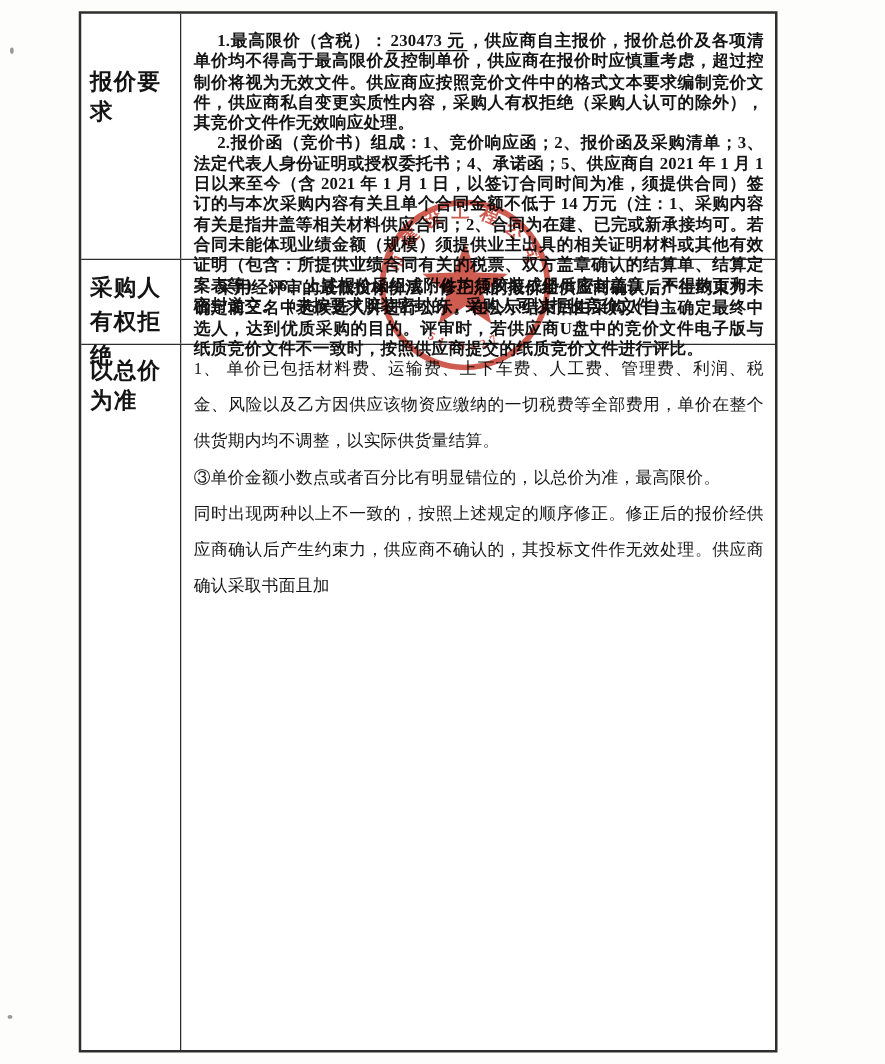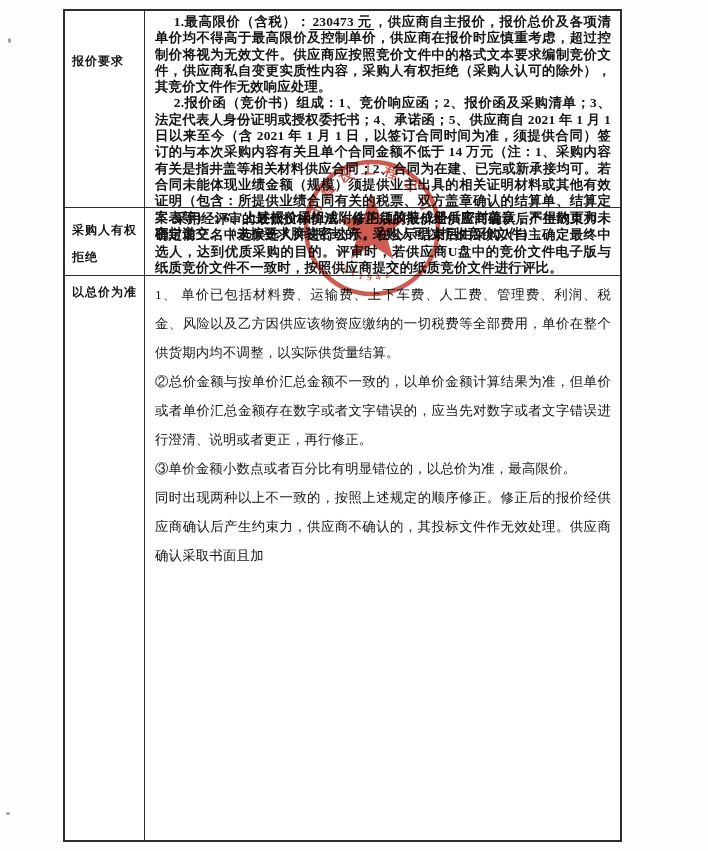--- a/index.html
+++ b/index.html
@@ -14,26 +14,26 @@
     position:absolute;left:63px;top:9px;width:559px;height:833px;
     border:2px solid #2e2e2e;box-sizing:border-box;
     background:#fff;
     display:flex;flex-direction:column;
   }
   .t-row{display:flex;box-sizing:border-box;border-bottom:1.5px solid #2e2e2e;}
   .t-row.last{border-bottom:none;flex:1;}
   .label-cell{
     width:80px;flex:0 0 80px;box-sizing:border-box;
     border-right:1.5px solid #2e2e2e;
-    font-weight:bold;font-size:12px;letter-spacing:1px;
+    font-weight:bold;font-size:18px;letter-spacing:1px;
     padding:0 5px 0 7px;
   }
   .content-cell{
     flex:1;box-sizing:border-box;
-    padding:3px 9px 0 10px;
+    padding:14px 9px 0 10px;
     text-align:justify;
   }
   .row1{height:197px;}
   .row2{height:68px;}
   .row1 .label-cell{padding-top:42px;}
   .row2 .label-cell{padding-top:9px;line-height:27px;}
   .row3 .label-cell{padding-top:8px;}
   .row1 .content-cell,.row2 .content-cell{
     font-size:13.4px;line-height:16.3px;font-weight:600;letter-spacing:0.2px;
   }
@@ -75,21 +75,20 @@
       <p>采用经评审的最低投标价法，修正后的报价经供应商确认后产生约束力，确定前三名中选候选人并进行公示。在公示结束后由采购人自主确定最终中选人，达到优质采购的目的。评审时，若供应商U盘中的竞价文件电子版与纸质竞价文件不一致时，按照供应商提交的纸质竞价文件进行评比。</p>
     </div>
   </div>
 
   <div class="t-row row3 last">
     <div class="label-cell">
       <span>以总价为准</span>
     </div>
     <div class="content-cell">
       <p>1、 单价已包括材料费、运输费、上下车费、人工费、管理费、利润、税金、风险以及乙方因供应该物资应缴纳的一切税费等全部费用，单价在整个供货期内均不调整，以实际供货量结算。</p>
-      <p>②总价金额与按单价汇总金额不一致的，以单价金额计算结果为准，但单价或者单价汇总金额存在数字或者文字错误的，应当先对数字或者文字错误进行澄清、说明或者更正，再行修正。</p>
       <p>③单价金额小数点或者百分比有明显错位的，以总价为准，最高限价。</p>
       <p>同时出现两种以上不一致的，按照上述规定的顺序修正。修正后的报价经供应商确认后产生约束力，供应商不确认的，其投标文件作无效处理。供应商确认采取书面且加</p>
     </div>
   </div>
 
 </div>
 
 <svg class="stamp" viewBox="0 0 162 162" xmlns="http://www.w3.org/2000/svg">
   <defs>
     <path id="arcTop" d="M 26,80 A 54,54 0 1 1 134,80" fill="none"></path>

